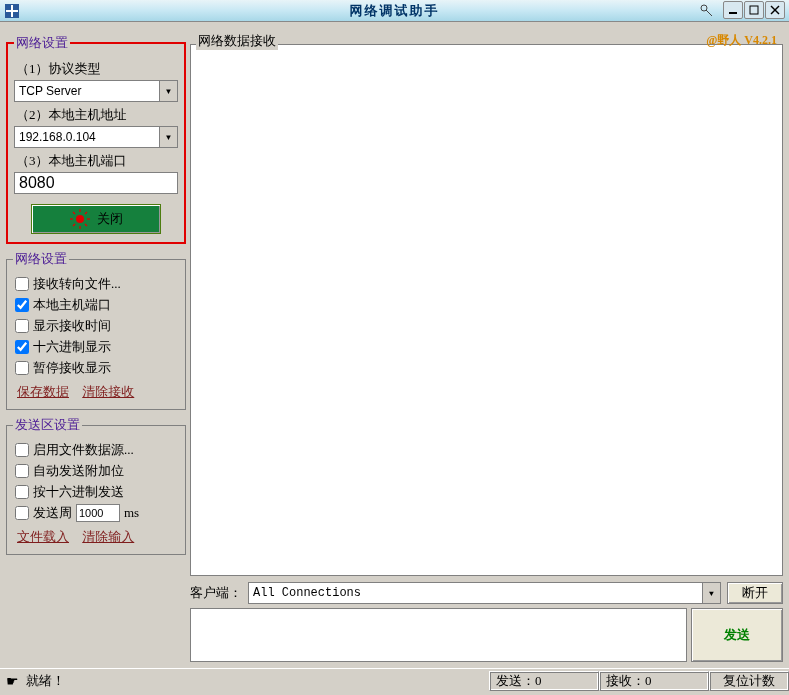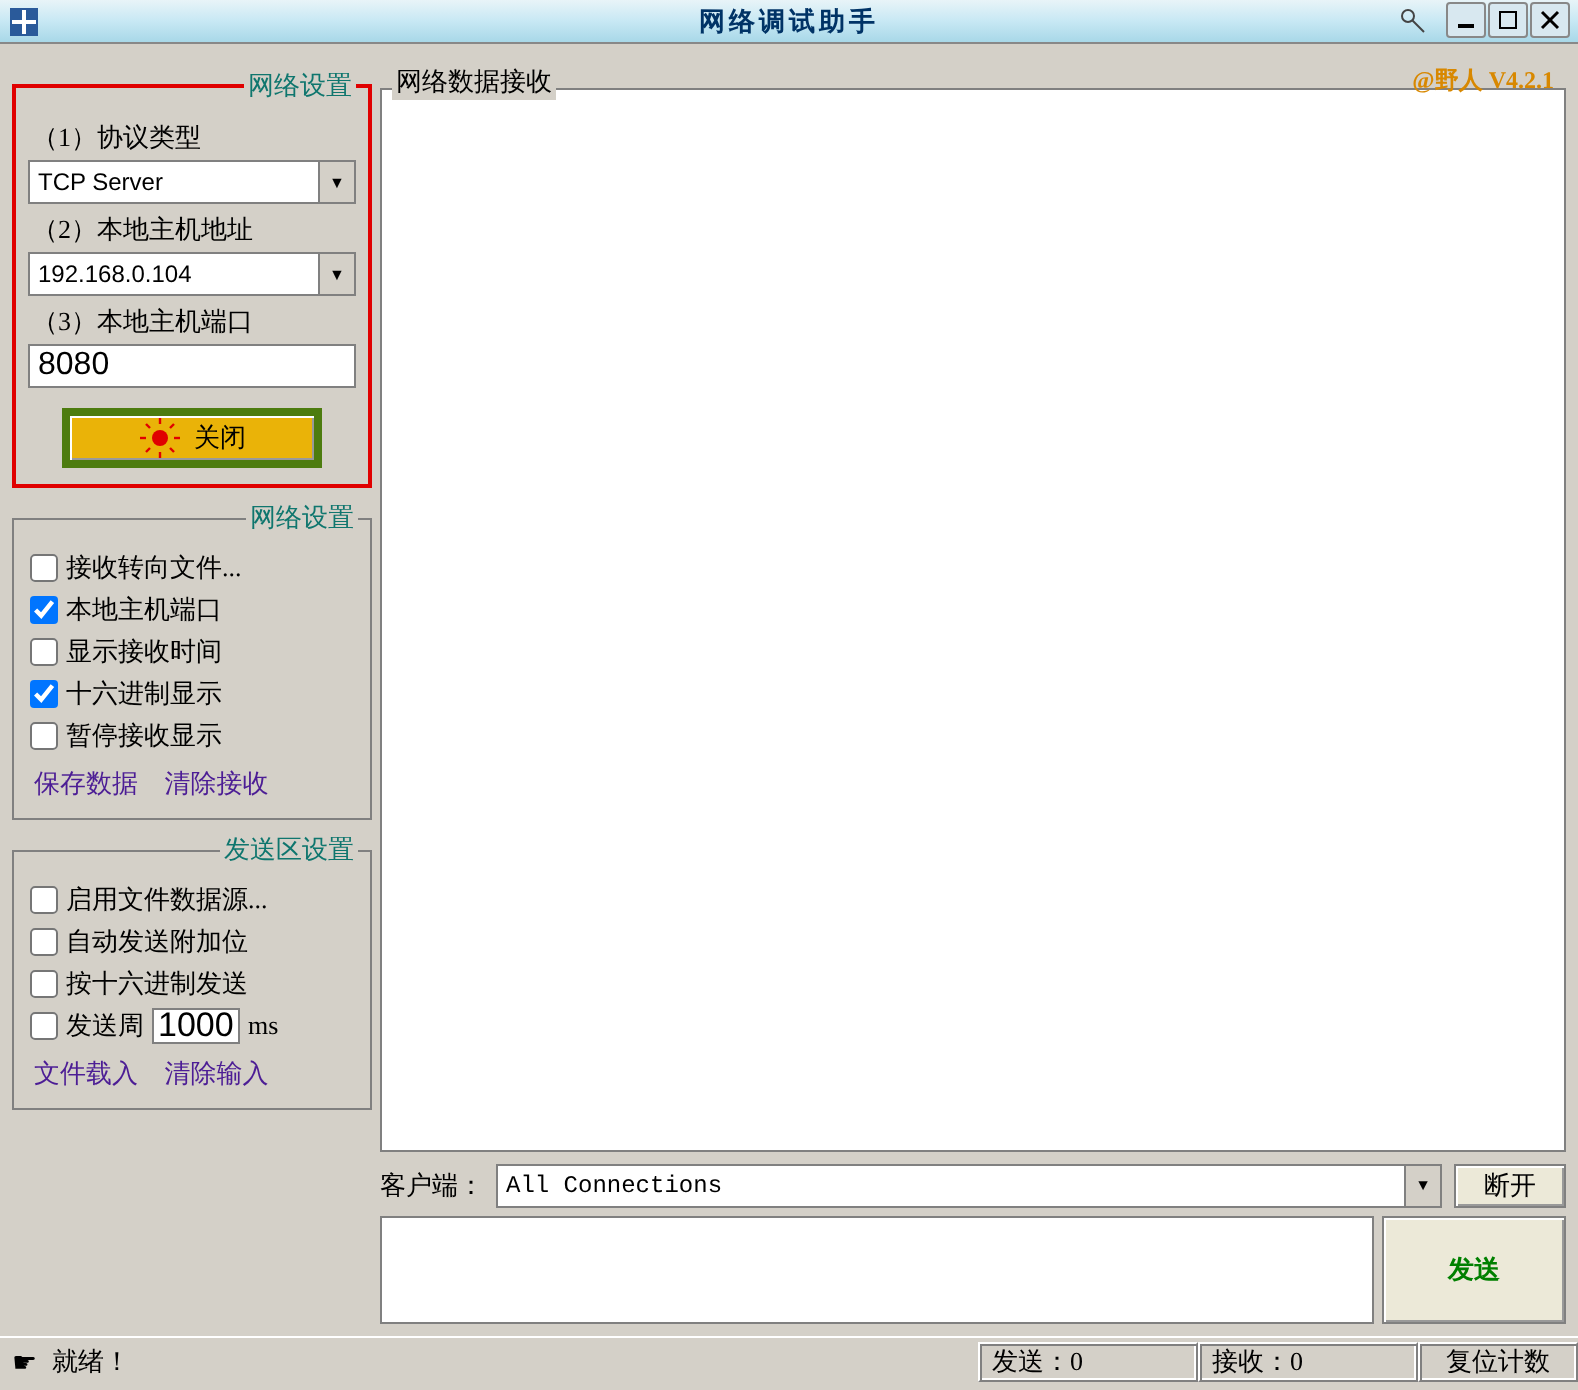--- a/index.html
+++ b/index.html
@@ -78,23 +78,22 @@
     border: 1px solid #808080;
     padding: 4px 6px 8px 6px;
     margin: 0 0 4px 0;
   }
   fieldset.groupbox.red {
     border: 2px solid #e00000;
     padding: 4px 6px 8px 6px;
   }
   legend {
     padding: 0 2px;
-    color: #0f766e;
+    color: #4c1d95;
     background: #d4d0c8;
-    text-align: right;
   }
   .label-row { margin: 4px 0 2px 2px; }
   .combo {
     width: 100%;
     height: 22px;
     border: 1px solid #808080;
     background: #fff;
     display: flex;
     align-items: center;
     position: relative;
@@ -121,22 +120,22 @@
     border: 1px solid #808080;
     background: #fff;
     padding: 2px 4px;
     font-family: "Microsoft Sans Serif", sans-serif;
     font-size: 16px;
   }
   .big-btn {
     width: 130px;
     height: 30px;
     margin: 10px auto 0 auto;
-    border: 4px solid #4d7c0f;
-    background: #eab308;
+    border: 1px solid #4d7c0f;
+    background: #15803d;
     display: flex;
     align-items: center;
     justify-content: center;
     gap: 6px;
     box-shadow: inset 1px 1px 0 #fff, inset -1px -1px 0 #999;
   }
   .red-rays {
     position: relative;
     width: 22px; height: 22px;
     display: flex; align-items: center; justify-content: center;
@@ -148,30 +147,31 @@
     gap: 4px;
   }
   .check-row input[type=checkbox] {
     width: 14px; height:14px;
     margin: 0;
   }
   .link-row {
     margin: 6px 0 0 4px;
   }
   .link-row a {
-    color: #4c1d95;
+    color: #7f1d1d;
+    text-decoration: underline;
     margin-right: 10px;
     cursor: pointer;
   }
   .period-input {
     width: 44px;
     height: 18px;
     border: 1px solid #808080;
     background: #fff;
-    font-size: 17px;
+    font-size: 11px;
     padding: 0 2px;
     font-family: "Microsoft Sans Serif", sans-serif;
   }
 
   .recv-header {
     display: flex;
     align-items: center;
     position: relative;
     height: 18px;
   }

